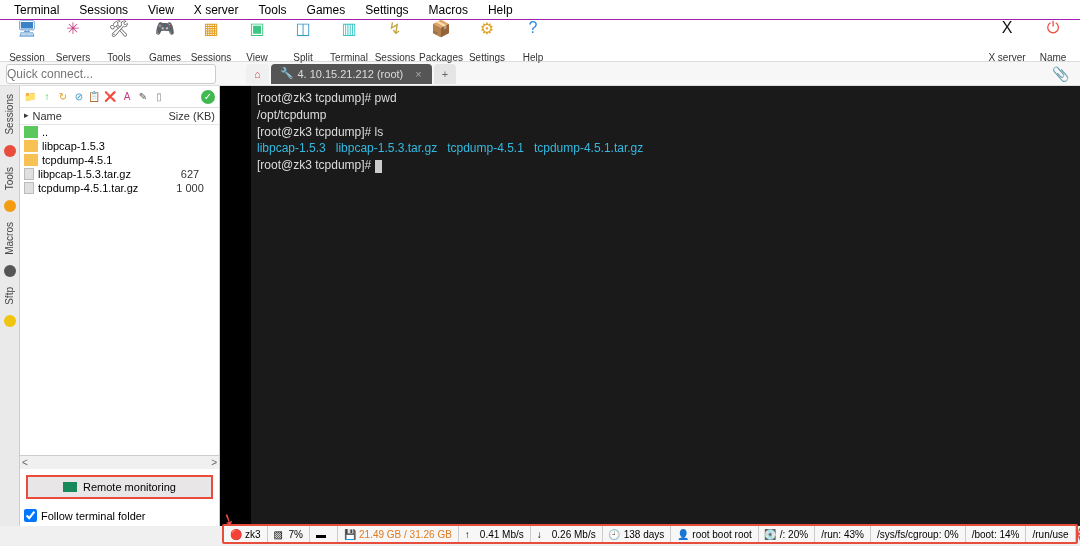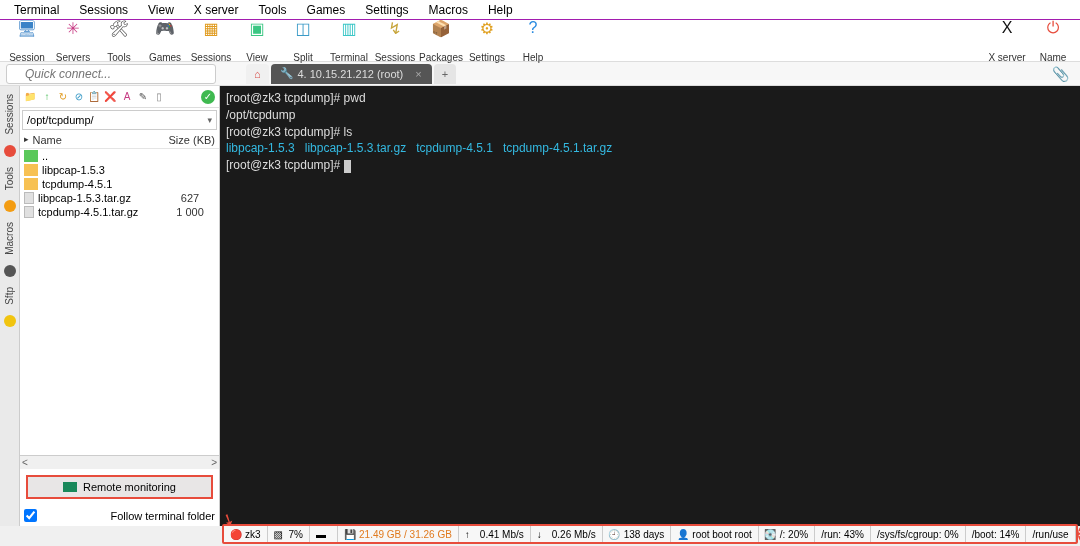--- a/index.html
+++ b/index.html
@@ -8,21 +8,21 @@
 .menubar { height: 20px; background: #fff; display: flex; align-items: center; padding: 0 4px; border-bottom: 1px solid #a21caf; font-size: 12px; }
 .menubar span { padding: 0 10px; cursor: default; }
 
 .toolbar { height: 42px; background: #fff; display: flex; align-items: center; padding: 2px 4px; border-bottom: 1px solid #ddd; }
 .tool-item { display: flex; flex-direction: column; align-items: center; width: 46px; cursor: pointer; }
 .tool-item .ico { width: 20px; height: 20px; display: flex; align-items: center; justify-content: center; font-size: 16px; }
 .tool-item .lbl { font-size: 10px; color: #333; margin-top: 14px; }
 .tool-spacer { flex: 1; }
 
 .quick-row { height: 24px; background: #f7f7f7; display: flex; align-items: center; border-bottom: 1px solid #ddd; }
-.quick-input { flex: 1; margin: 0 6px; height: 20px; border: 1px solid #ccc; border-radius: 3px; padding: 0 18px; font-size: 12px; color: #999; font-style: italic; max-width: 210px; }
+.quick-input { flex: 1; margin: 0 6px; height: 20px; border: 1px solid #ccc; border-radius: 3px; padding: 0 0; font-size: 12px; color: #999; max-width: 210px; }
 .attach-icn { margin-left: auto; margin-right: 10px; color: #2a7ed9; font-size: 14px; }
 .tabs { display: flex; align-items: center; margin-left: 24px; }
 .tab { display: flex; align-items: center; height: 20px; padding: 0 10px; font-size: 11px; background: #555; color: #ddd; border-top-left-radius: 4px; border-top-right-radius: 4px; margin-right: 2px; }
 .tab.home { background: #f0f0f0; color: #333; padding: 0 8px; }
 .tab .close { margin-left: 12px; color: #aaa; }
 .tab.plus { background: #e5e5e5; color: #666; padding: 0 8px; }
 
 .main-area { display: flex; height: 440px; }
 
 .side-tabs { width: 20px; background: #eaeaea; border-right: 1px solid #ccc; display: flex; flex-direction: column; align-items: center; font-size: 10px; }
@@ -48,25 +48,25 @@
 .file-row .fsize { width: 50px; text-align: center; color: #333; }
 .fico.up { background: #5ac85a; }
 .fico.dir { background: #f7c153; }
 .fico.file { background: #e0e0e0; border: 1px solid #bbb; width: 10px; }
 
 .sb-scrollbar { height: 14px; border-top: 1px solid #ccc; display: flex; align-items: center; justify-content: space-between; padding: 0 2px; font-size: 10px; color: #666; background: #f0f0f0; }
 
 .remote-mon { margin: 6px; border: 2px solid #e74c3c; height: 24px; display: flex; align-items: center; justify-content: center; font-size: 11px; background: #e8e6e6; }
 .remote-mon .ricon { width: 14px; height: 10px; background: #19885a; margin-right: 6px; }
 
-.follow-row { display: flex; align-items: center; justify-content: space-between; font-size: 11px; padding: 4px; }
+.follow-row { display: flex; align-items: center; justify-content: flex-start; font-size: 11px; padding: 4px; }
 .follow-row input { margin-right: 4px; }
 
 .terminal-wrap { flex: 1; display: flex; flex-direction: column; background: #000; }
-.terminal { flex: 1; background: #1a1a1a; color: #ccc; font-family: Consolas, monospace; font-size: 12px; padding: 4px 6px; line-height: 1.4; white-space: pre; overflow: hidden; }
+.terminal { flex: 1; background: #1a1a1a; color: #ccc; font-family: Consolas, monospace; font-size: 12px; padding: 4px 6px; line-height: 1.4; white-space: pre; overflow: hidden; margin-left: 31px; }
 .term-white { color: #ddd; }
 .term-cyan { color: #34b9e1; }
 .term-cursor { display: inline-block; width: 7px; height: 13px; background: #ccc; vertical-align: middle; }
 
 .status-bar { height: 20px; display: flex; align-items: center; font-size: 10px; background: #f7f7f7; border: 2px solid #e74c3c; border-radius: 2px; }
 .stat-item { display: flex; align-items: center; padding: 0 6px; height: 100%; border-right: 1px solid #ccc; white-space: nowrap; }
 .stat-ico { width: 12px; height: 10px; margin-right: 3px; display: inline-block; }
 .stat-end { width: 14px; height: 14px; border-radius: 50%; background: #e74c3c; color: #fff; font-size: 9px; display: flex; align-items: center; justify-content: center; margin: 0 2px; }
 .red-arrow { position: absolute; left: 222px; top: 510px; color: #e74c3c; font-size: 16px; transform: rotate(25deg); }
 
@@ -184,24 +184,20 @@
         <span style="color: rgb(63, 185, 80);">↑</span>
         <span style="color: rgb(224, 155, 31);">↻</span>
         <span style="color: rgb(59, 155, 199);">⊘</span>
         <span style="color: rgb(136, 136, 136);">📋</span>
         <span style="color: rgb(231, 76, 60);">❌</span>
         <span style="color: rgb(199, 59, 131);">A</span>
         <span style="color: rgb(85, 85, 85);">✎</span>
         <span style="color: rgb(136, 136, 136);">▯</span>
         <span class="sb-check">✓</span>
       </div>
-    <div class="path-bar">
-      <span>/opt/tcpdump/</span>
-      <span class="arrow">▾</span>
-    </div>
     <div class="file-header">
       <span style="margin-right:4px;font-size:9px;">▸</span>
       <span class="col-name">Name</span>
       <span class="col-size">Size (KB)</span>
     </div>
     <div class="file-list" id="file-list">
         <div class="file-row">
           <span class="fico up"></span>
           <span class="fname">..</span>
           <span class="fsize"></span>

